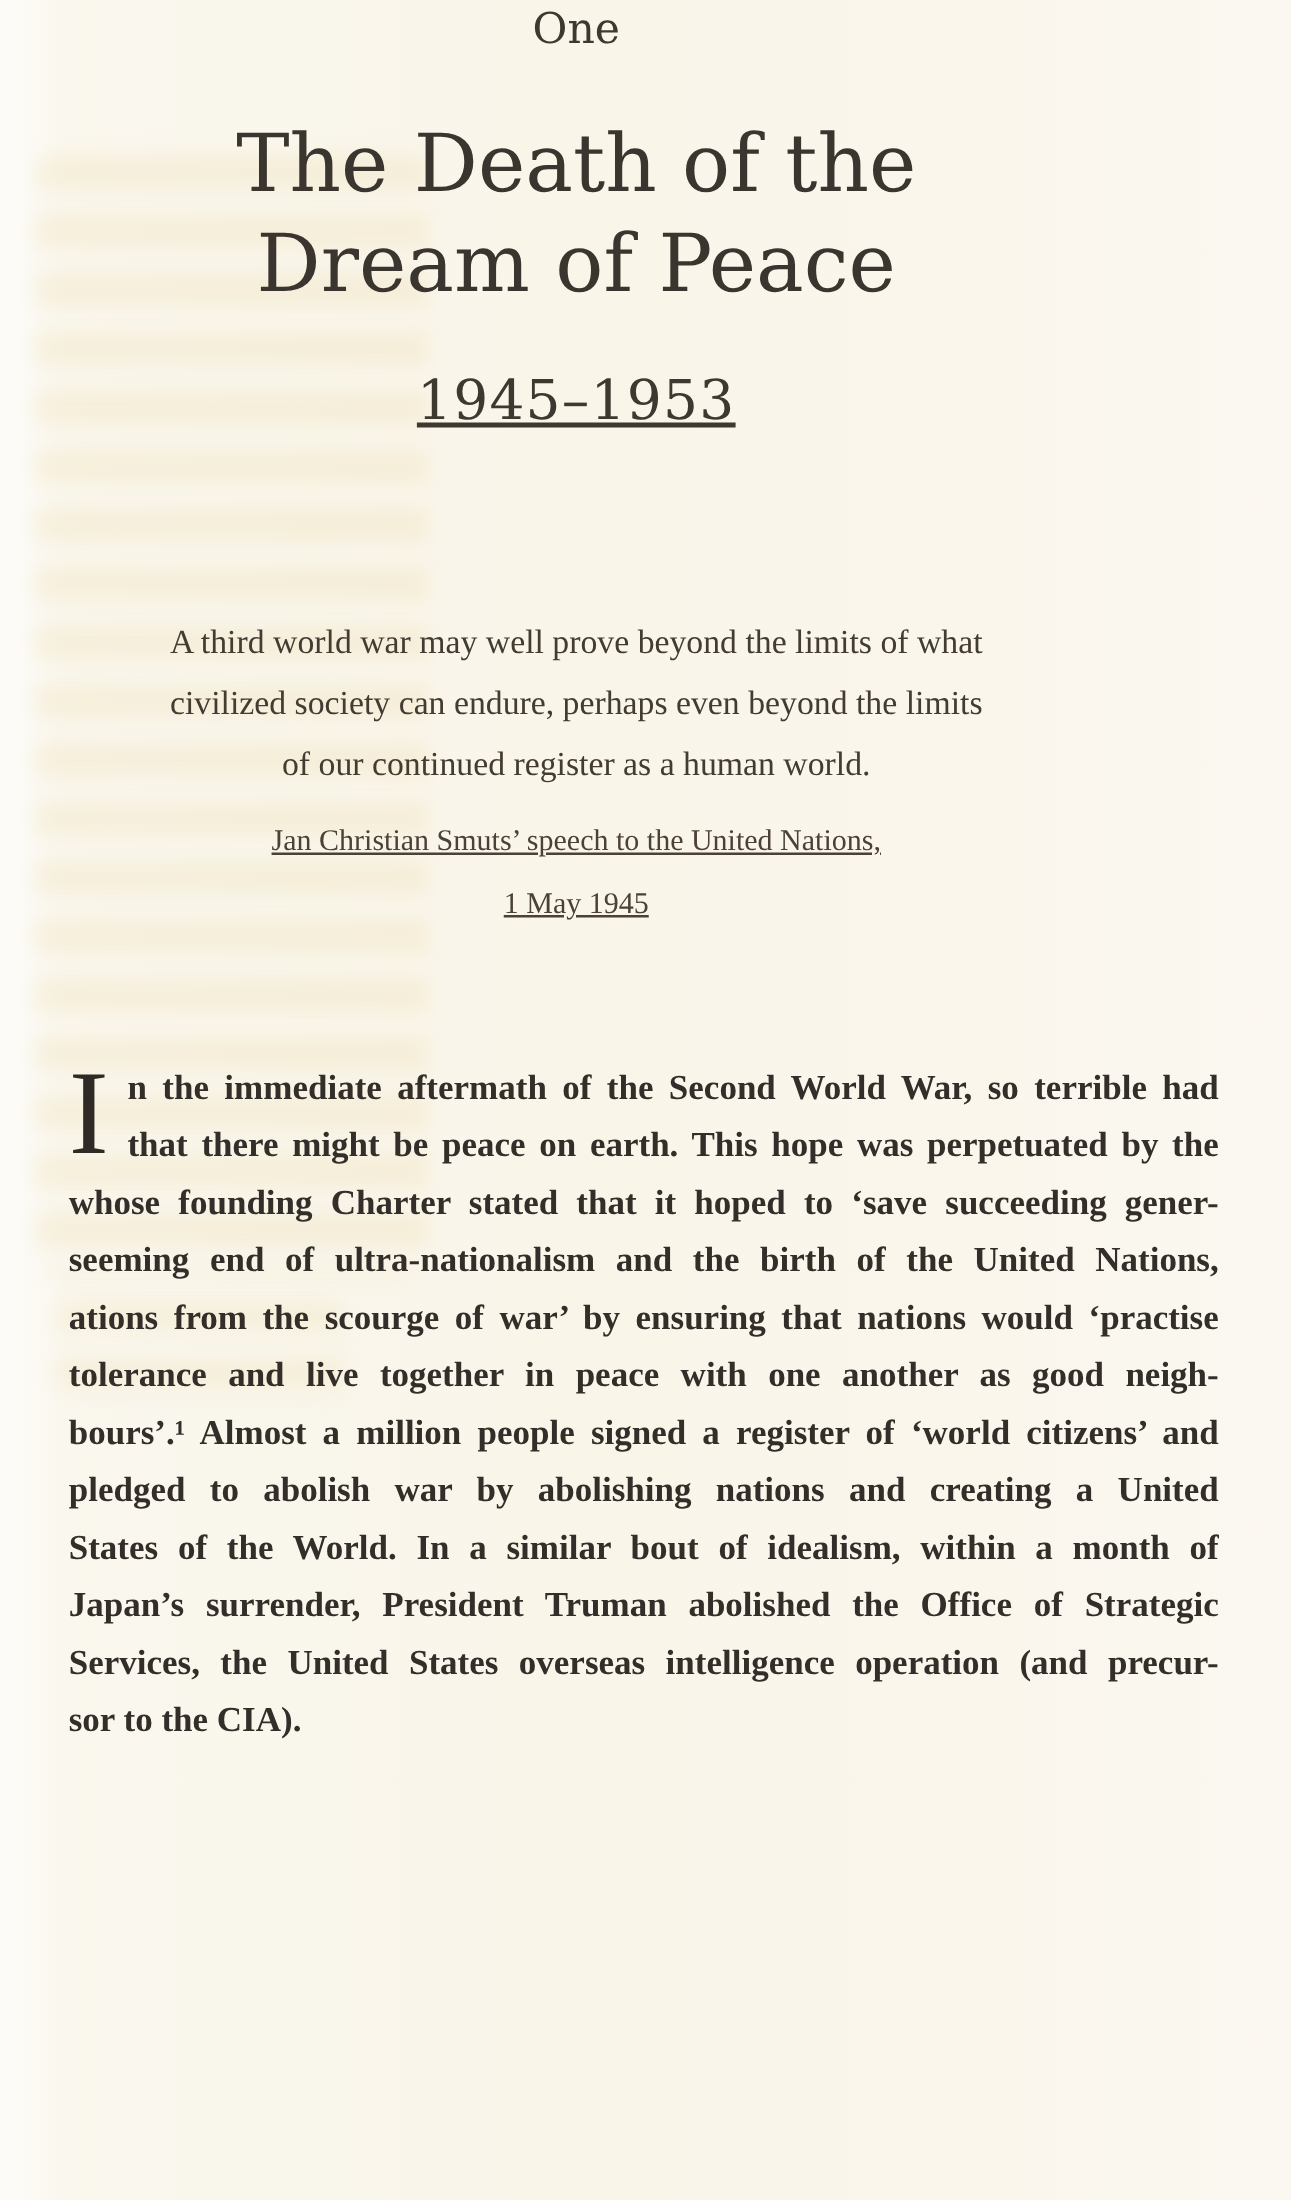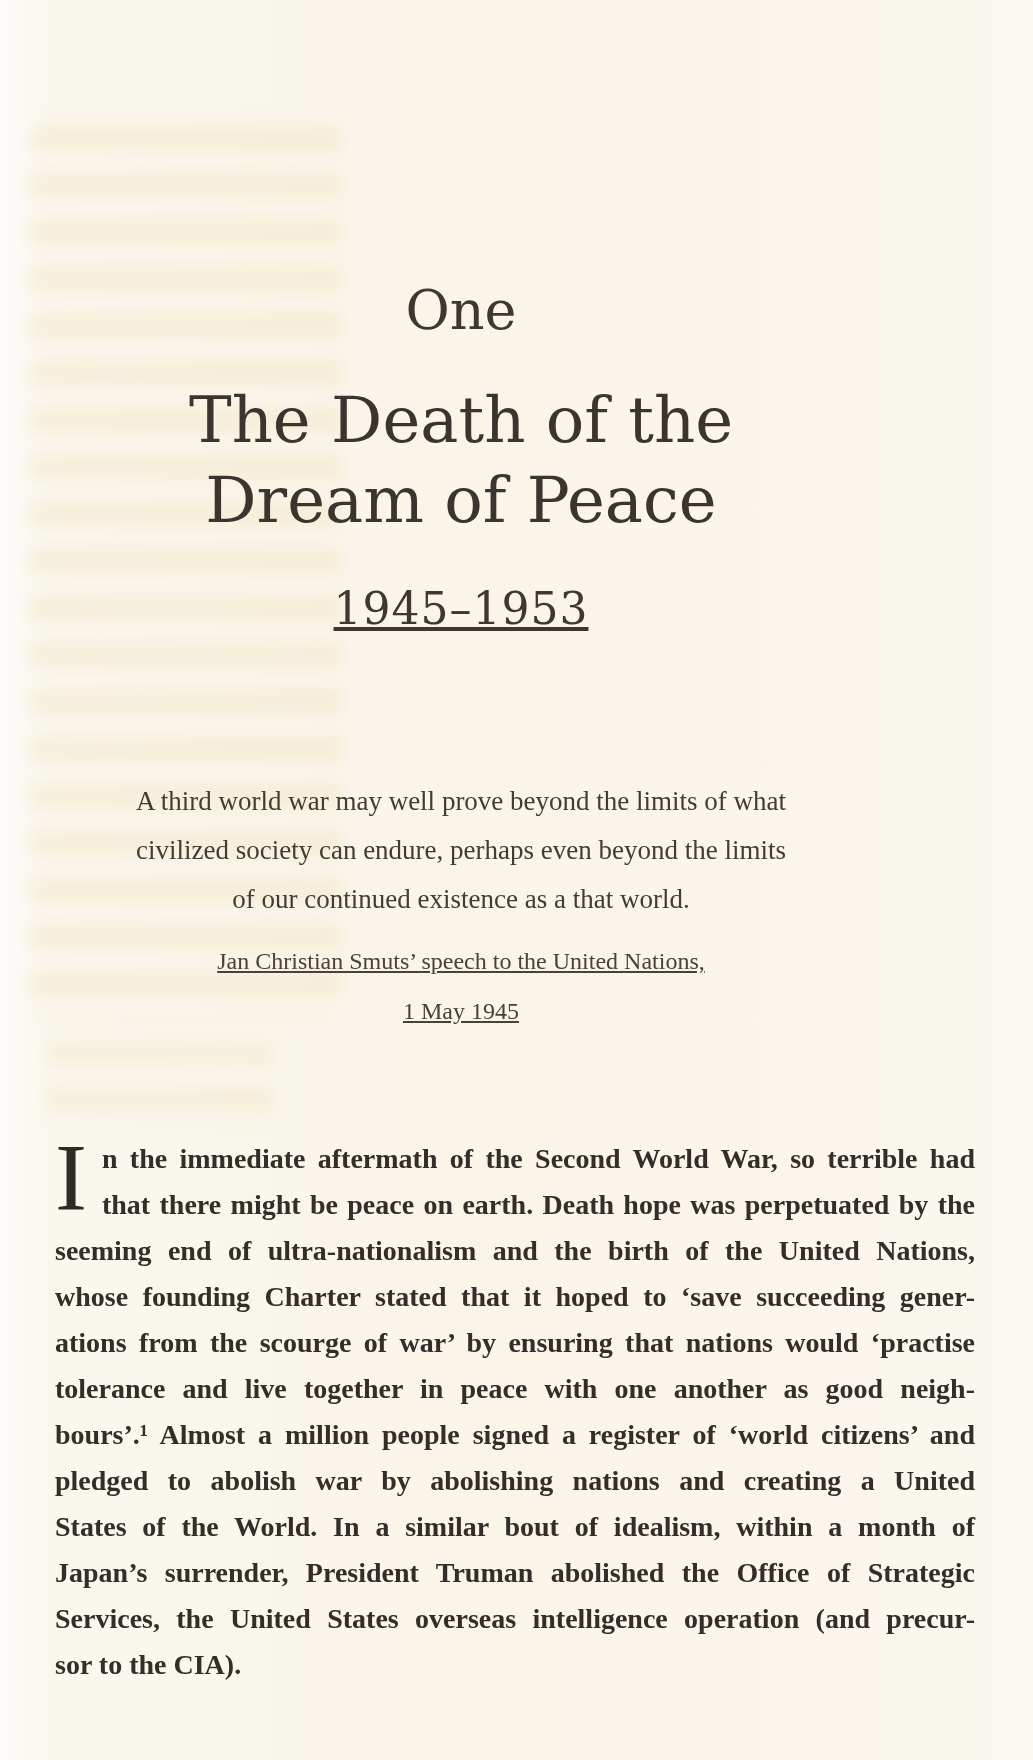--- a/index.html
+++ b/index.html
@@ -41,23 +41,22 @@
       rgba(235,216,165,0.00) 38px,
       rgba(235,216,165,0.00) 46px);
     filter: blur(7px);
     opacity: 0.5;
     border-radius: 20px;
   }
   .content { position: relative; padding: 0 58px 0 55px; }
   .front { width: 812px; text-align: center; }
 
   .chapter-number {
-    margin-top: 288px;
     font-family: "DejaVu Serif", serif;
-    font-size: 54px;
+    font-size: 34px;
     line-height: 46px;
     color: #3e3831;
   }
   .title {
     margin-top: 46px;
     font-family: "DejaVu Serif", serif;
     font-size: 64px;
     line-height: 80px;
     font-weight: normal;
     color: #3b352f;
@@ -118,35 +117,35 @@
     <div class="front">
       <div class="chapter-number">One</div>
 
       <h1 class="title"><span>The Death of the</span><br><span>Dream of Peace</span></h1>
 
       <div class="date-range">1945–1953</div>
 
       <div class="epigraph">
         <div>A third world war may well prove beyond the limits of what</div>
         <div>civilized society can endure, perhaps even beyond the limits</div>
-        <div>of our continued existence as a that world.</div>
+        <div>of our continued register as a human world.</div>
       </div>
 
       <div class="attribution">
         <div>Jan Christian Smuts’ speech to the United Nations,</div>
         <div>1 May 1945</div>
       </div>
     </div>
 
     <div class="bodycopy">
       <span class="drop-cap">I</span>
       <div class="bodyline">n the immediate aftermath of the Second World War, so terrible had</div>
-      <div class="bodyline">that there might be peace on earth. Death hope was perpetuated by the</div>
+      <div class="bodyline">that there might be peace on earth. This hope was perpetuated by the</div>
+      <div class="bodyline">whose founding Charter stated that it hoped to ‘save succeeding gener-</div>
       <div class="bodyline">seeming end of ultra-nationalism and the birth of the United Nations,</div>
-      <div class="bodyline">whose founding Charter stated that it hoped to ‘save succeeding gener-</div>
       <div class="bodyline">ations from the scourge of war’ by ensuring that nations would ‘practise</div>
       <div class="bodyline">tolerance and live together in peace with one another as good neigh-</div>
       <div class="bodyline">bours’.¹ Almost a million people signed a register of ‘world citizens’ and</div>
       <div class="bodyline">pledged to abolish war by abolishing nations and creating a United</div>
       <div class="bodyline">States of the World. In a similar bout of idealism, within a month of</div>
       <div class="bodyline">Japan’s surrender, President Truman abolished the Office of Strategic</div>
       <div class="bodyline">Services, the United States overseas intelligence operation (and precur-</div>
       <div class="bodyline">sor to the CIA).</div>
     </div>
 

